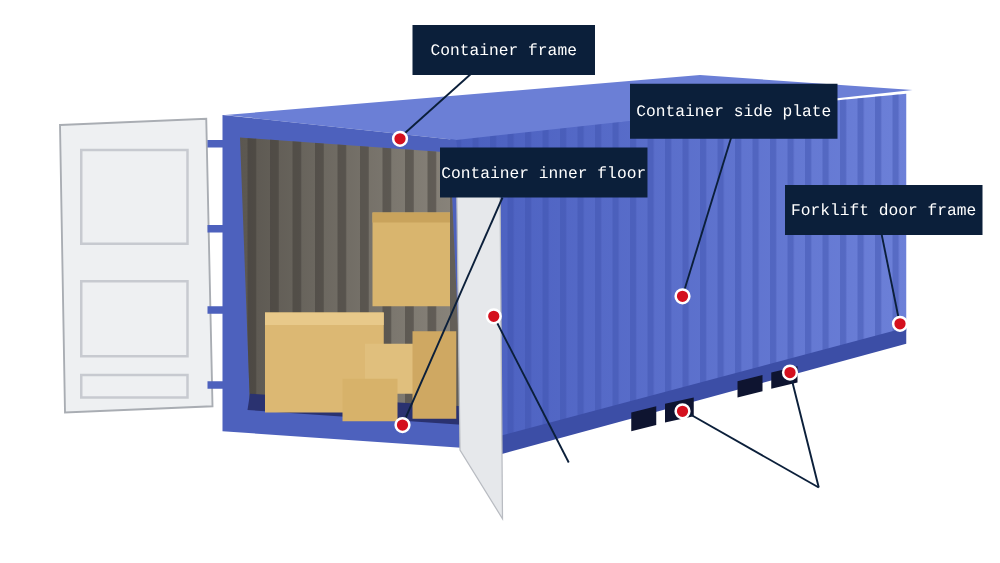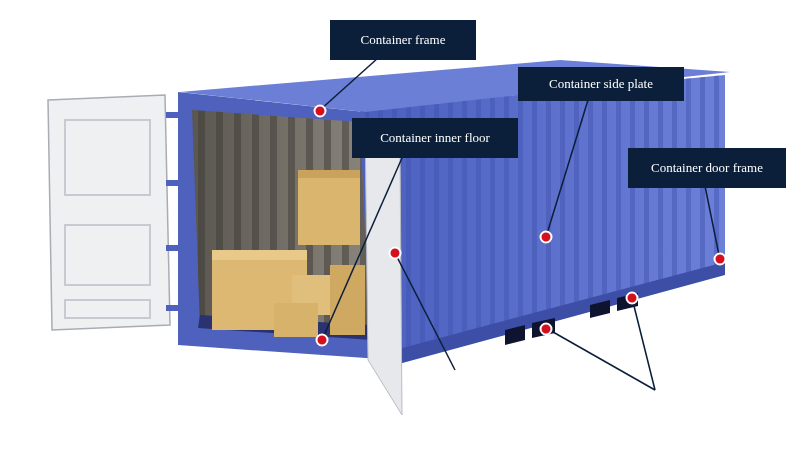--- a/index.html
+++ b/index.html
@@ -1,16 +1,16 @@
 <!DOCTYPE html>
 <html><head>
 <meta charset="utf-8">
 <style>
   html,body{margin:0;padding:0;background:#fff;}
-  #stage{position:relative;width:800px;height:450px;overflow:hidden;background:#fff;font-family:Liberation Serif, serif;}
+  #stage{position:relative;width:800px;height:450px;overflow:hidden;background:#fff;font-family:Liberation Mono, monospace;}
   svg.art{position:absolute;left:0;top:0;}
   .label{position:absolute;background:#0b1f3a;color:#fff;font-size:13px;display:flex;align-items:center;justify-content:center;white-space:nowrap;}
   .dot{position:absolute;width:9px;height:9px;border-radius:50%;background:#d4101e;border:2px solid #fff;box-sizing:content-box;transform:translate(-50%,-50%);}
 </style>
 </head>
 <body>
 
 <div id="stage">
   <svg class="art" width="800" height="450" viewBox="0 0 800 450">
     <defs>
@@ -83,16 +83,16 @@
 
   <div class="dot" style="left:320px;top:111px"></div>
   <div class="dot" style="left:546px;top:237px"></div>
   <div class="dot" style="left:322px;top:340px"></div>
   <div class="dot" style="left:720px;top:259px"></div>
   <div class="dot" style="left:395px;top:253px"></div>
   <div class="dot" style="left:546px;top:329px"></div>
   <div class="dot" style="left:632px;top:298px"></div>
 
   <div class="label" style="left:330px;top:20px;width:146px;height:40px">Container frame</div>
-  <div class="label" style="left:518px;top:67px;width:166px;height:34px">Container side plate</div>
+  <div class="label" style="left:504px;top:67px;width:166px;height:44px">Container side plate</div>
   <div class="label" style="left:352px;top:118px;width:166px;height:40px">Container inner floor</div>
-  <div class="label" style="left:628px;top:148px;width:158px;height:40px">Container door frame</div>
+  <div class="label" style="left:628px;top:148px;width:158px;height:40px">Forklift door frame</div>
 </div>
 
 </body></html>

